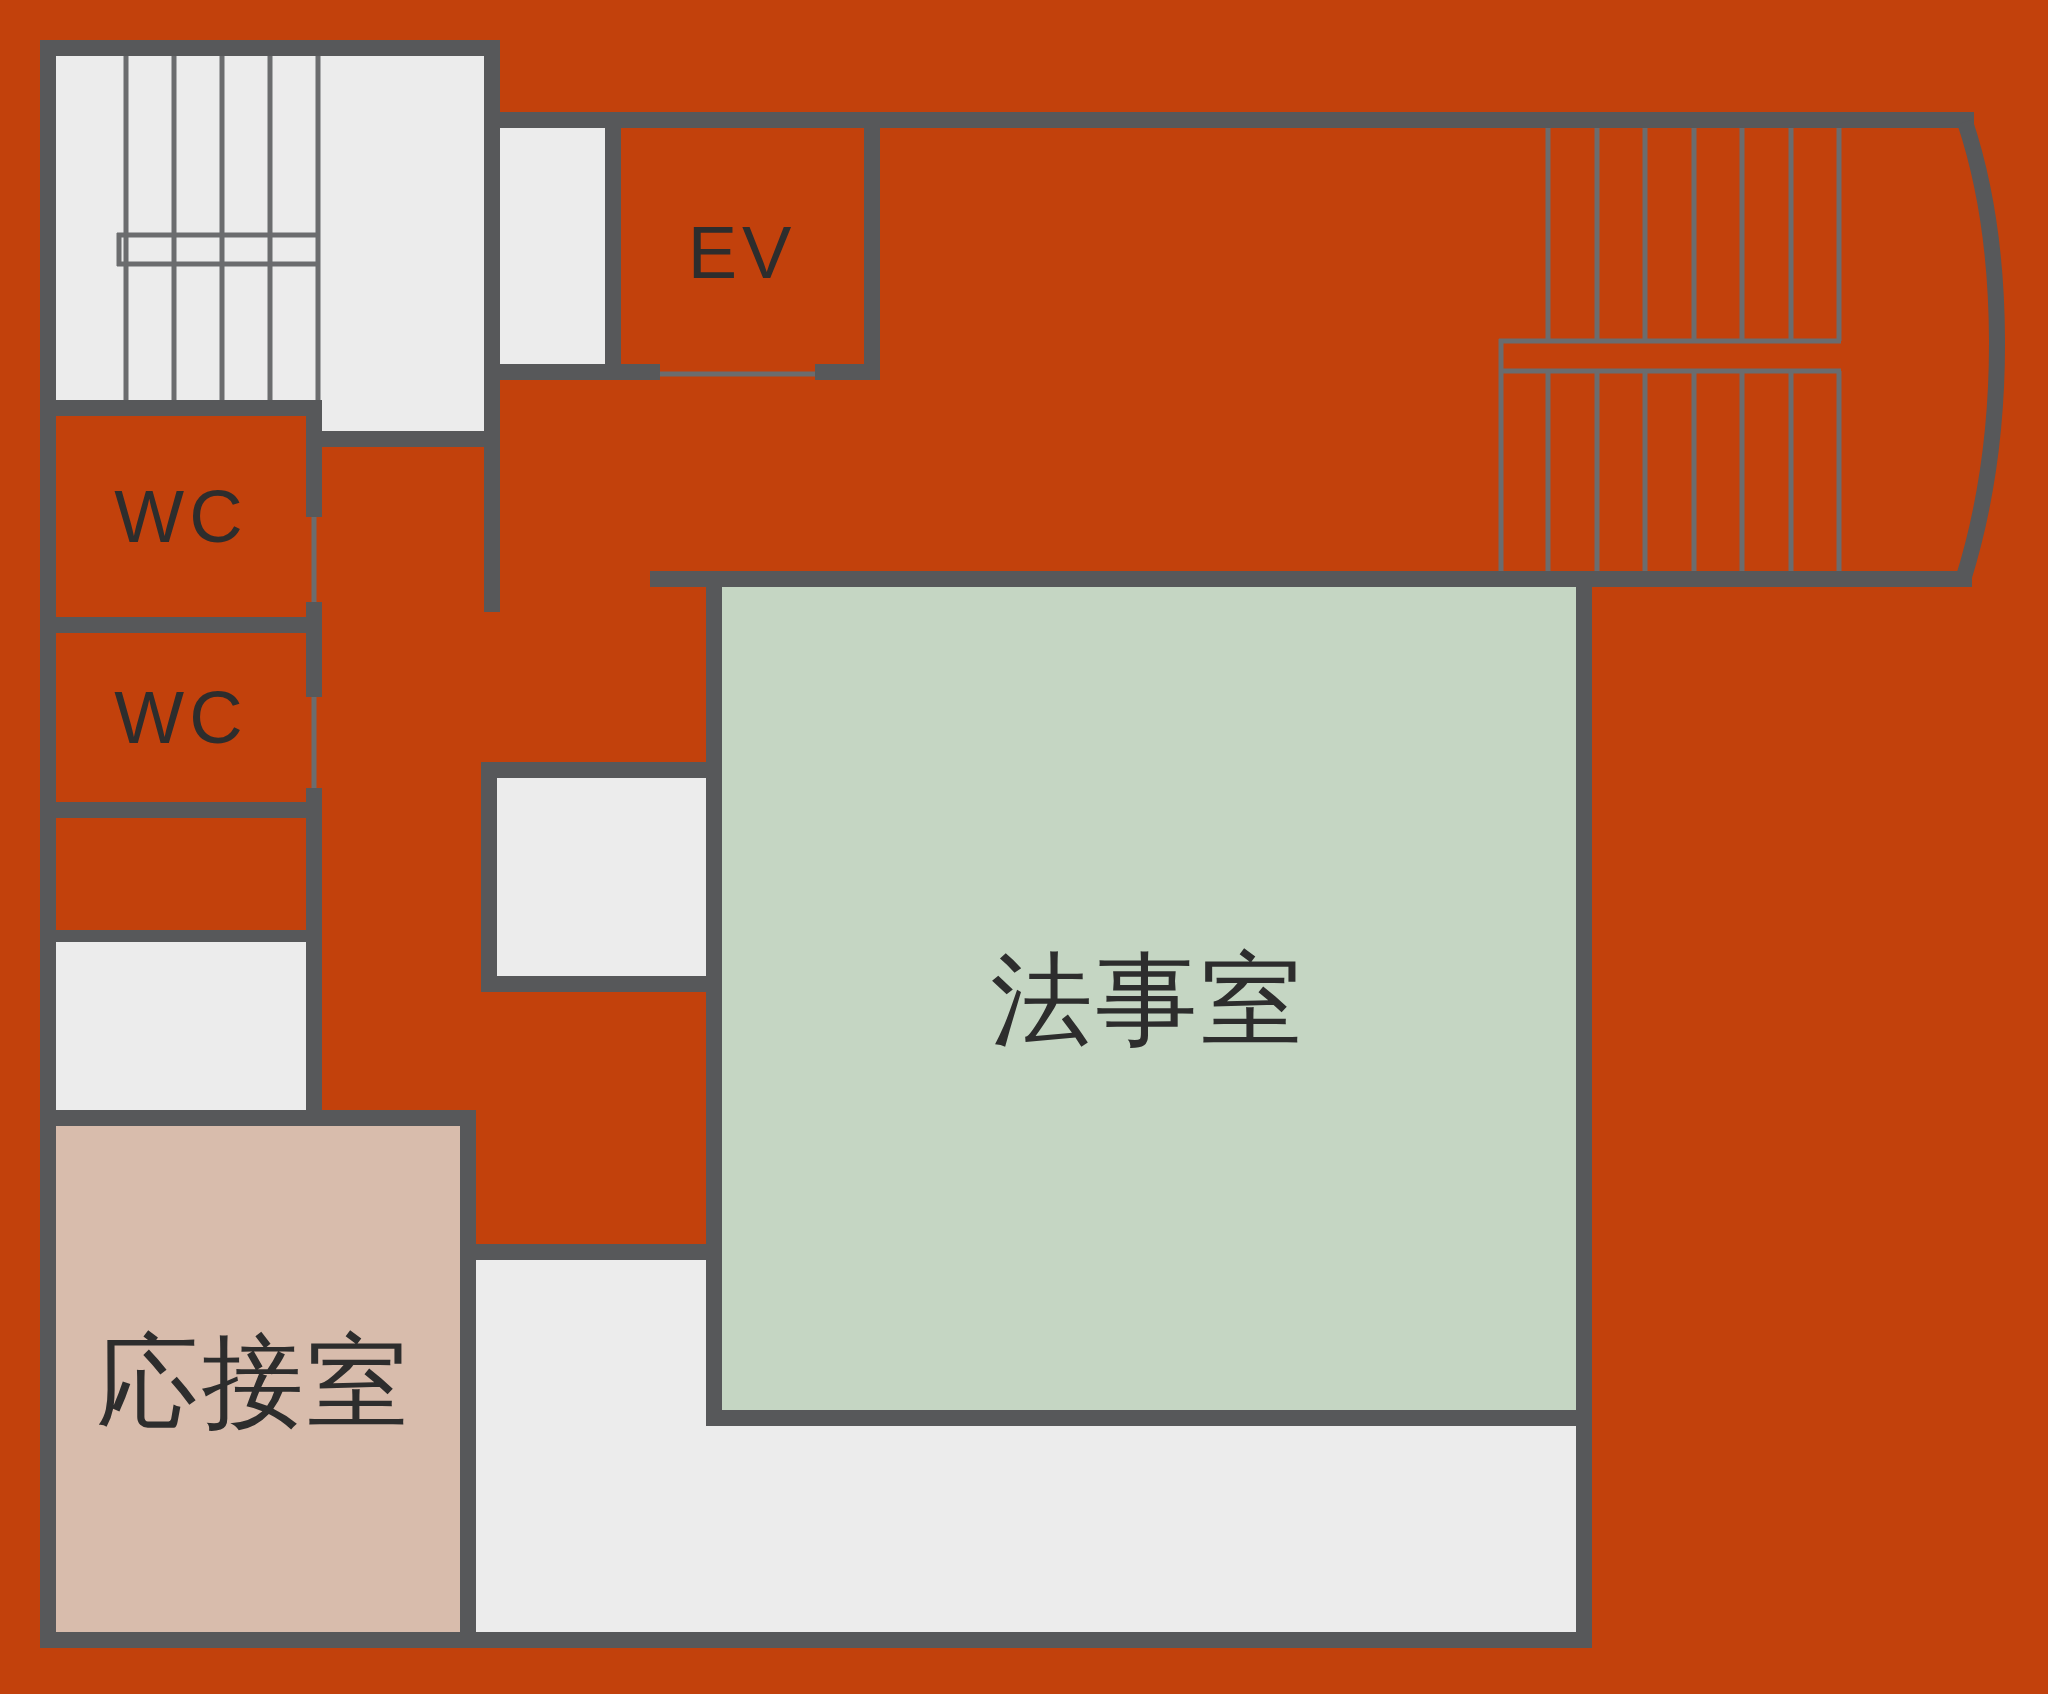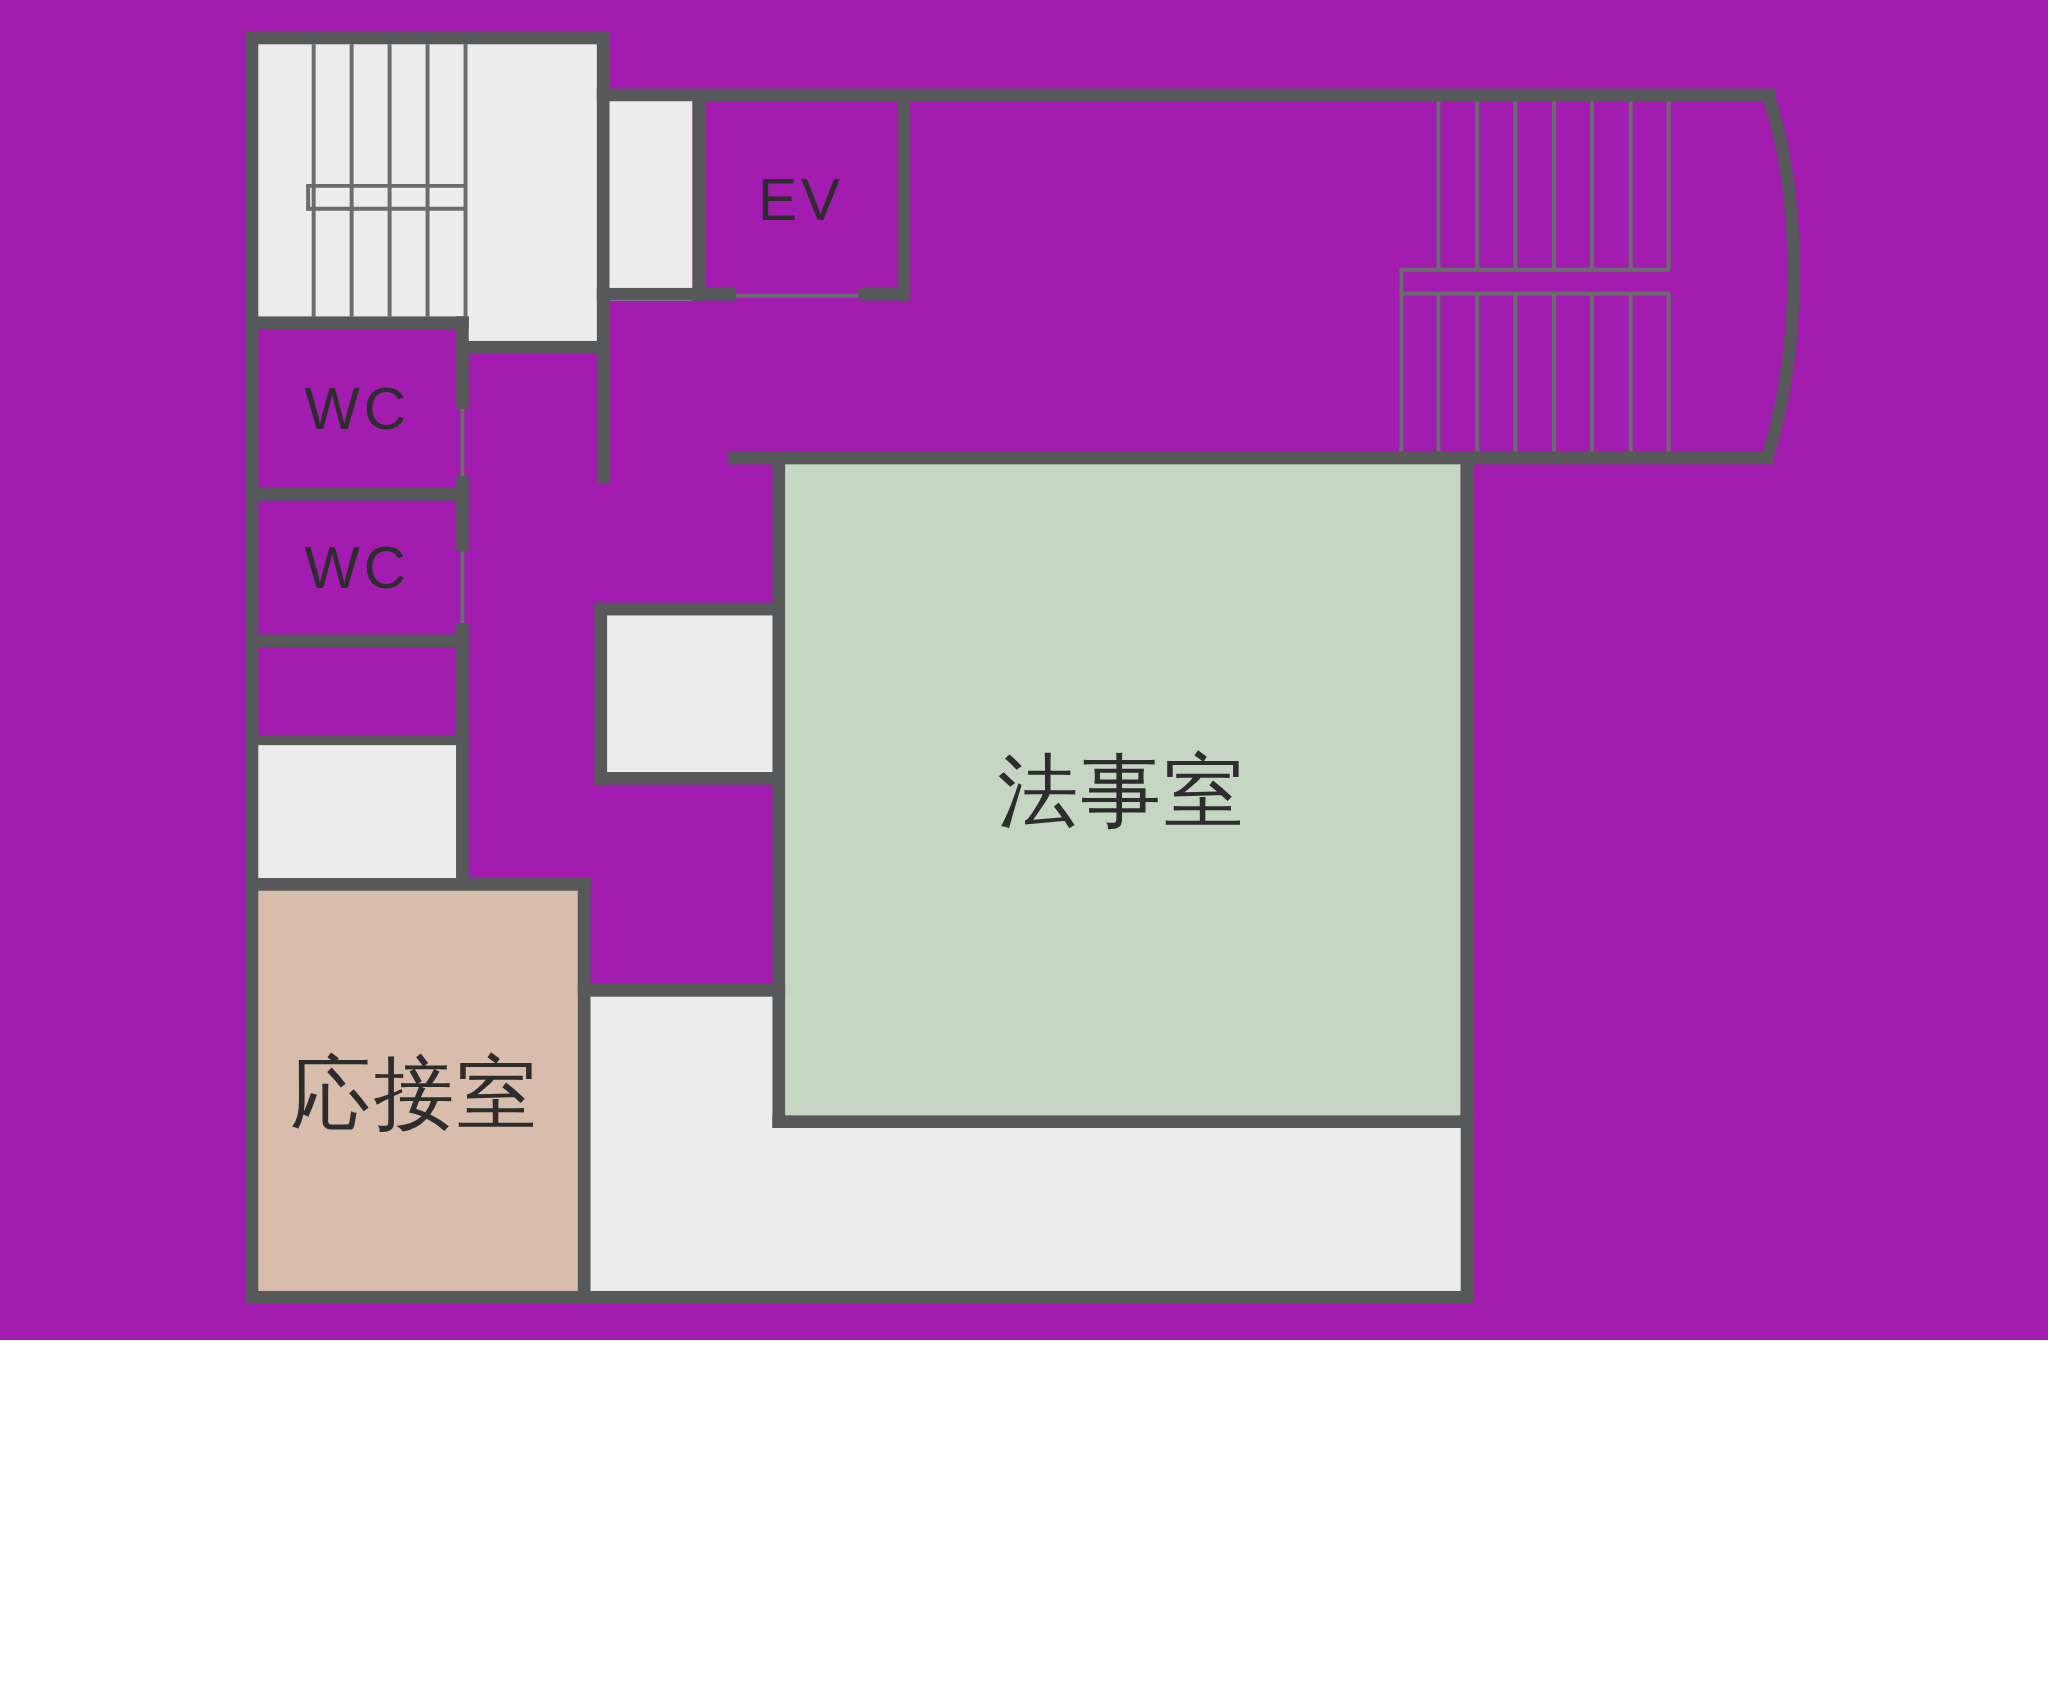--- a/index.html
+++ b/index.html
@@ -1,16 +1,16 @@
 <!DOCTYPE html>
 <html><head>
 <meta charset="utf-8">
 <style>
   html,body{margin:0;padding:0;background:#ffffff;}
-  .plan-wrap{width:2048px;height:1340px;position:relative;background:#a21caf;}
+  .plan-wrap{width:2048px;height:1694px;position:relative;background:#c2410c;}
   svg{display:block;width:100%;height:100%;}
   .wall{fill:#57585a;stroke:none;}
   .wallstroke{fill:none;stroke:#57585a;stroke-width:16;}
   .tread{stroke:#6b6c6e;stroke-width:5;fill:none;}
   .doorline{stroke:#6b6c6e;stroke-width:5;fill:none;}
   .fill-gray{fill:#ececec;}
   .label{font-family:"Liberation Sans","DejaVu Sans",sans-serif;text-anchor:middle;}
   .label-latin{font-size:74px;letter-spacing:5px;fill:#2d2d2d;}
   .label-cjk{font-size:102px;letter-spacing:3px;fill:#2d2d2d;}
 </style>

